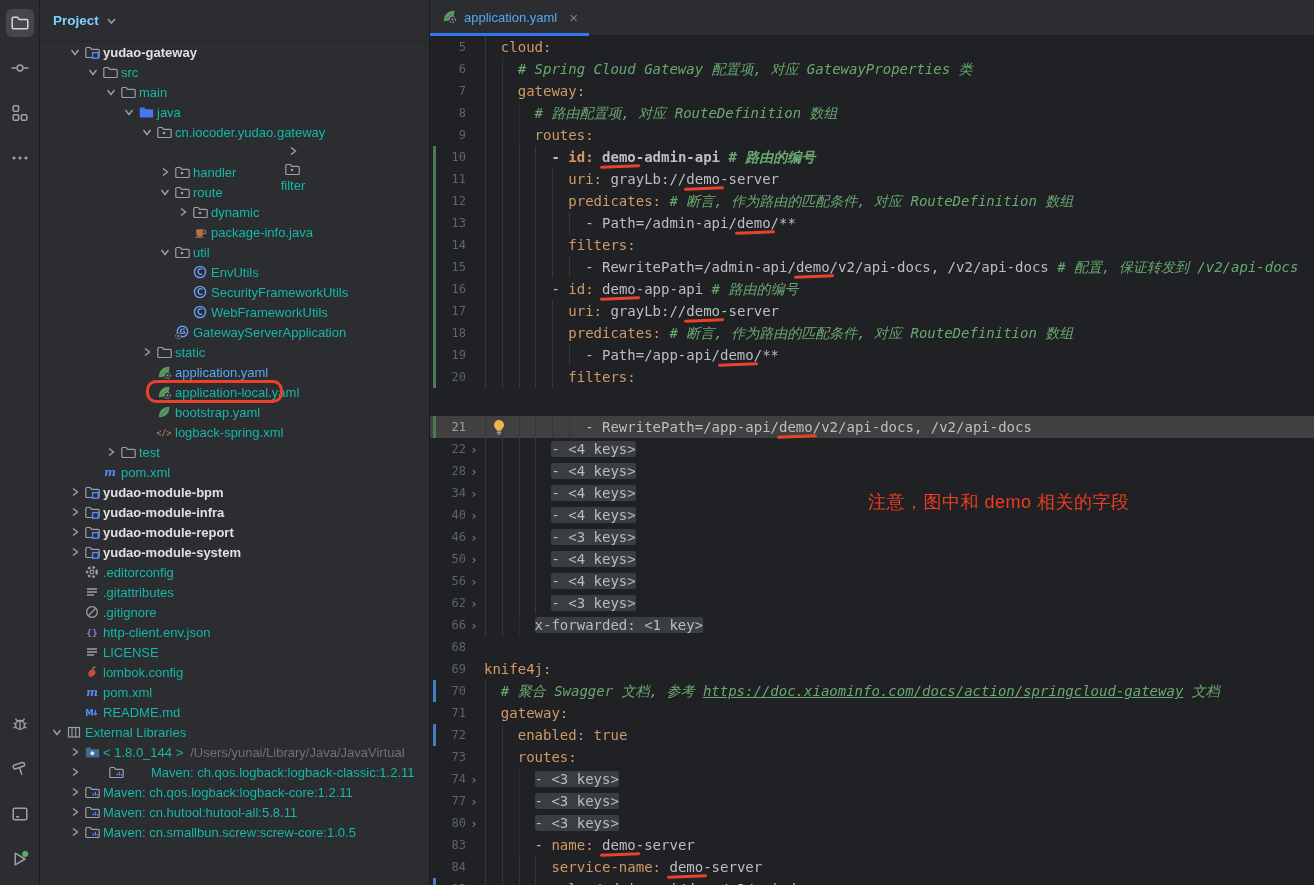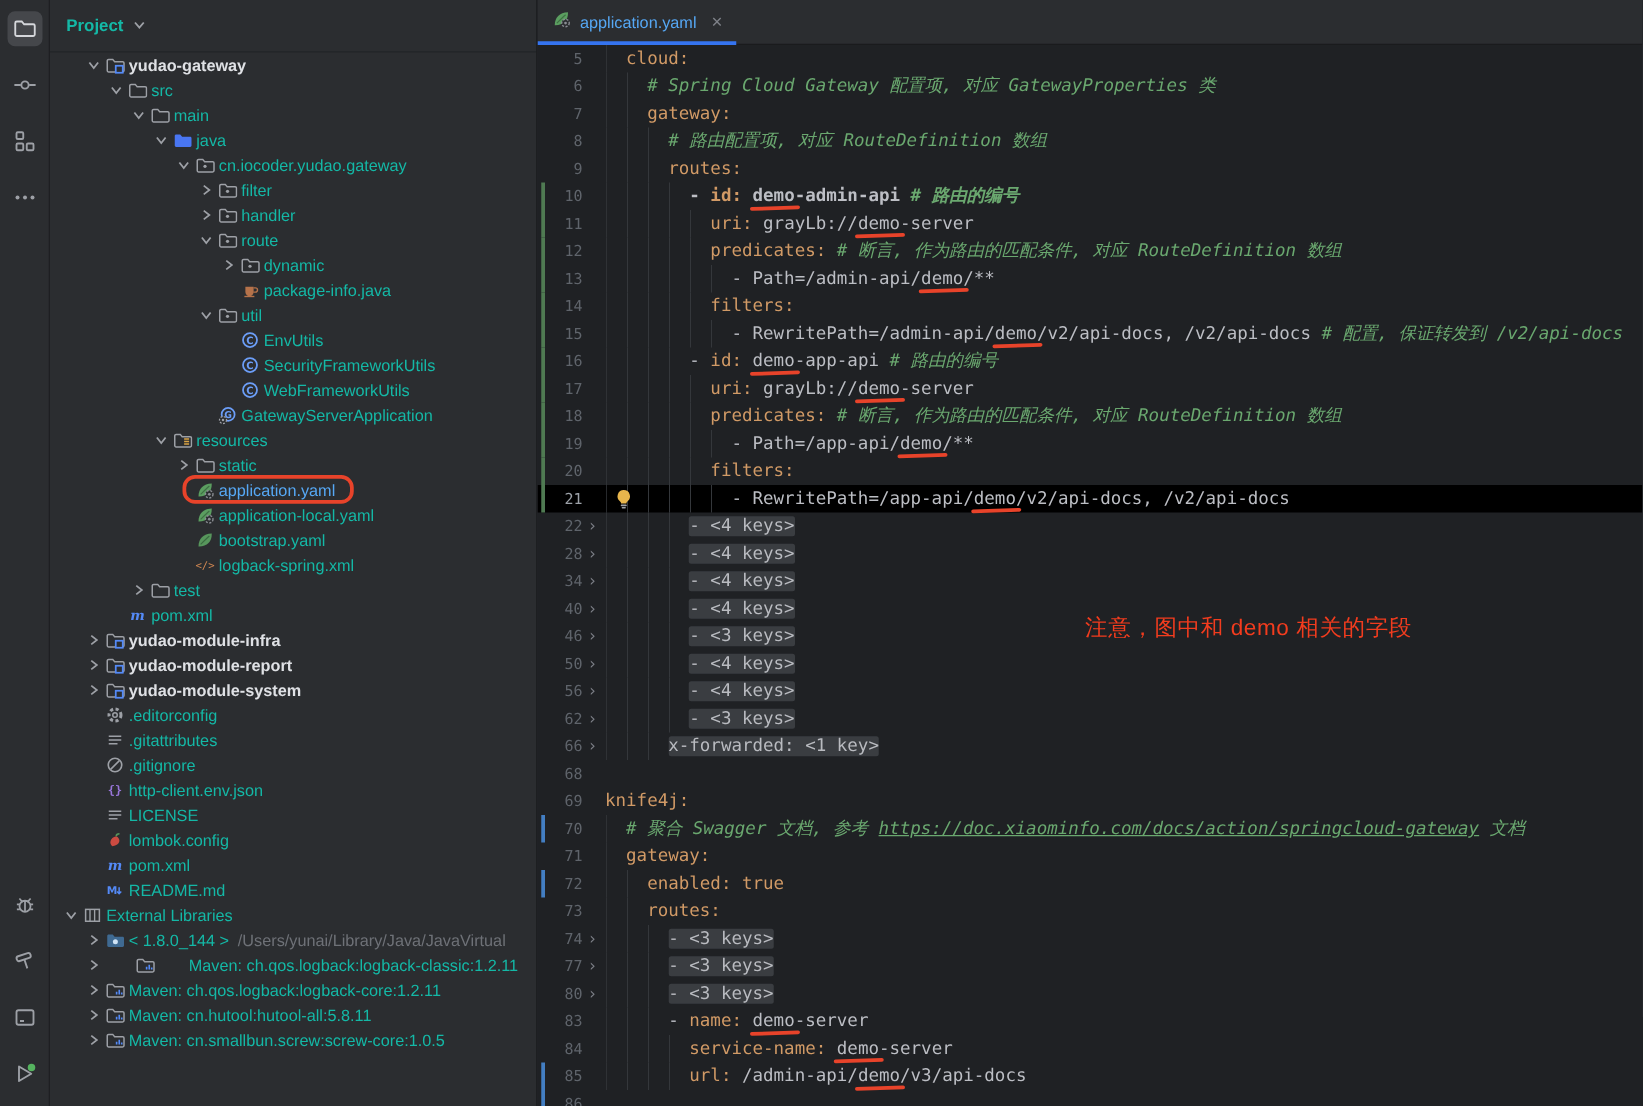--- a/index.html
+++ b/index.html
@@ -14,42 +14,42 @@
   .tool.active { background:#45474b; border-radius:6px; }
   .tool svg { display:block; }
   .ab-spacer { margin-top:auto; }
   .ab-bottom { display:flex; flex-direction:column; gap:17px; align-items:center; }
 
   
   .project-panel { width:390px; flex:0 0 390px; position:relative; overflow:hidden;
                    background:#2b2d30; border-right:1px solid #1a1b1d; }
   .panel-header { height:42px; display:flex; align-items:center; gap:7px; padding-left:13px;
                   border-bottom:1px solid #222427; }
-  .panel-title { color:#14b8a6; font-size:13.5px; font-weight:700; }
+  .panel-title { color:#7dd3fc; font-size:13.5px; font-weight:700; }
   .tree { position:absolute; top:42px; left:0; right:0; bottom:0; overflow:hidden; }
   .trow { height:20px; display:flex; align-items:center; white-space:nowrap; cursor:pointer; }
   .trow .chev { width:18px; flex:0 0 18px; display:flex; align-items:center; justify-content:center; }
   .trow .ticon { width:18px; flex:0 0 18px; display:flex; align-items:center; justify-content:flex-start; }
   .trow .ticon svg { display:block; }
   .tlabel { color:#14b8a6; font-size:13px; padding-left:1px; }
   .trow.bold .tlabel { color:#dfe1e5; font-weight:700; }
   .trow.blue .tlabel { color:#56a8f5; }
   .tsuffix { color:#6e7177; font-size:13px; margin-left:7px; }
 
   
   .editor-pane { flex:1 1 auto; position:relative; background:#1f2124; overflow:hidden; }
   .tab-bar { height:36px; background:#2b2d30; border-bottom:1px solid #1a1b1d; display:flex; }
   .tab { position:relative; display:flex; align-items:center; gap:7px; padding:0 11px; cursor:pointer; }
   .tab-label { color:#56a8f5; font-size:13px; }
   .tab-close { color:#7e8188; font-size:15px; margin-left:5px; line-height:1; }
   .tab-underline { position:absolute; left:0; right:0; bottom:-1px; height:3px; background:#3574f0; }
 
   .code { position:absolute; top:36px; left:0; right:0; }
   .eline { display:flex; align-items:center; height:22px; position:relative; }
-  .eline.cur { background:#000000; }
+  .eline.cur { background:#404040;margin-top:28px; }
   .gmark { width:3px; height:22px; margin-left:3px; flex:0 0 3px; }
   .gmark.g { background:#4f7a52; }
   .gmark.b { background:#437ec2; }
   .gnum { width:30px; flex:0 0 30px; text-align:right; color:#5f646b;
           font:12px "DejaVu Sans Mono",monospace; }
   .eline.cur .gnum { color:#9ca1a8; }
   .gfold { width:16px; flex:0 0 16px; text-align:center; color:#7b7e85;
            font:13px "DejaVu Sans Mono",monospace; cursor:pointer; }
   .ctext { white-space:pre; font:14px "DejaVu Sans Mono",monospace; color:#bcbec4;
            padding-left:2px; height:22px; line-height:22px;
@@ -219,21 +219,21 @@
             </svg>
           </span>
           <span class="ticon">
             <svg width="16" height="16" viewBox="0 0 16 16">
               <path d="M1.8 4.6c0-.6.5-1.1 1.1-1.1h3.3l1.5 1.8h6.4c.6 0 1.1.5 1.1 1.1v6c0 .6-.5 1.1-1.1 1.1H2.9c-.6 0-1.1-.5-1.1-1.1z" fill="none" stroke="#9da0a6" stroke-width="1.2"></path>
               <circle cx="8" cy="9" r="1.3" fill="#9da0a6"></circle>
             </svg>
           </span>
           <span class="tlabel">cn.iocoder.yudao.gateway</span>
         </div>
-        <div class="trow" style="padding-left: 116px;">
+        <div class="trow" style="padding-left: 116px; flex-direction: column;">
           <span class="chev">
             <svg width="10" height="10" viewBox="0 0 10 10">
               <polyline points="3,1.5 7.5,5 3,8.5" fill="none" stroke="#9da0a6" stroke-width="1.4"></polyline>
             </svg>
           </span>
           <span class="ticon">
             <svg width="16" height="16" viewBox="0 0 16 16">
               <path d="M1.8 4.6c0-.6.5-1.1 1.1-1.1h3.3l1.5 1.8h6.4c.6 0 1.1.5 1.1 1.1v6c0 .6-.5 1.1-1.1 1.1H2.9c-.6 0-1.1-.5-1.1-1.1z" fill="none" stroke="#9da0a6" stroke-width="1.2"></path>
               <circle cx="8" cy="9" r="1.3" fill="#9da0a6"></circle>
             </svg>
@@ -342,34 +342,20 @@
           <span class="ticon">
             <svg width="16" height="16" viewBox="0 0 16 16">
               <circle cx="8.5" cy="7.5" r="5.2" fill="none" stroke="#6c9ef8" stroke-width="1.4"></circle>
               <text x="8.5" y="10.3" text-anchor="middle" font-size="7.5" font-weight="bold" fill="#6c9ef8" font-family="DejaVu Sans,sans-serif">G</text>
               <circle cx="4.4" cy="12" r="2.8" fill="#2b2d30" stroke="#9da0a6" stroke-width="1" stroke-dasharray="1.6 1.1"></circle>
               <circle cx="4.4" cy="12" r="1" fill="#9da0a6"></circle>
             </svg>
           </span>
           <span class="tlabel">GatewayServerApplication</span>
         </div>
-        <div class="trow" style="padding-left: 80px;">
-          <span class="chev">
-            <svg width="10" height="10" viewBox="0 0 10 10" style="transform:rotate(90deg)">
-              <polyline points="3,1.5 7.5,5 3,8.5" fill="none" stroke="#9da0a6" stroke-width="1.4"></polyline>
-            </svg>
-          </span>
-          <span class="ticon">
-            <svg width="16" height="16" viewBox="0 0 16 16">
-              <path d="M1.8 4.6c0-.6.5-1.1 1.1-1.1h3.3l1.5 1.8h6.4c.6 0 1.1.5 1.1 1.1v6c0 .6-.5 1.1-1.1 1.1H2.9c-.6 0-1.1-.5-1.1-1.1z" fill="none" stroke="#9da0a6" stroke-width="1.2"></path>
-              <path d="M9.3 7.2h4M9.3 9.2h4M9.3 11.2h4" stroke="#d9a343" stroke-width="1.2"></path>
-            </svg>
-          </span>
-          <span class="tlabel">resources</span>
-        </div>
         <div class="trow" style="padding-left: 98px;">
           <span class="chev">
             <svg width="10" height="10" viewBox="0 0 10 10">
               <polyline points="3,1.5 7.5,5 3,8.5" fill="none" stroke="#9da0a6" stroke-width="1.4"></polyline>
             </svg>
           </span>
           <span class="ticon">
             <svg width="16" height="16" viewBox="0 0 16 16">
               <path d="M1.8 4.6c0-.6.5-1.1 1.1-1.1h3.3l1.5 1.8h6.4c.6 0 1.1.5 1.1 1.1v6c0 .6-.5 1.1-1.1 1.1H2.9c-.6 0-1.1-.5-1.1-1.1z" fill="none" stroke="#9da0a6" stroke-width="1.2"></path>
             </svg>
@@ -433,20 +419,34 @@
           <span class="tlabel">test</span>
         </div>
         <div class="trow" style="padding-left: 44px;">
           <span class="chev"></span>
           <span class="ticon">
             <svg width="16" height="16" viewBox="0 0 16 16">
               <text x="8" y="12" text-anchor="middle" font-size="11" font-style="italic" font-weight="bold" fill="#548af7" font-family="DejaVu Serif,serif">m</text>
             </svg>
           </span>
           <span class="tlabel">pom.xml</span>
+        </div>
+        <div class="trow bold" style="padding-left: 26px;">
+          <span class="chev">
+            <svg width="10" height="10" viewBox="0 0 10 10">
+              <polyline points="3,1.5 7.5,5 3,8.5" fill="none" stroke="#9da0a6" stroke-width="1.4"></polyline>
+            </svg>
+          </span>
+          <span class="ticon">
+            <svg width="16" height="16" viewBox="0 0 16 16">
+              <path d="M1.8 4.6c0-.6.5-1.1 1.1-1.1h3.3l1.5 1.8h6.4c.6 0 1.1.5 1.1 1.1v6c0 .6-.5 1.1-1.1 1.1H2.9c-.6 0-1.1-.5-1.1-1.1z" fill="none" stroke="#9da0a6" stroke-width="1.2"></path>
+              <rect x="8.6" y="8.6" width="5.6" height="5.6" fill="#2b2d30" stroke="#548af7" stroke-width="1.4"></rect>
+            </svg>
+          </span>
+          <span class="tlabel">yudao-module-bpm</span>
         </div>
         <div class="trow bold" style="padding-left: 26px;">
           <span class="chev">
             <svg width="10" height="10" viewBox="0 0 10 10">
               <polyline points="3,1.5 7.5,5 3,8.5" fill="none" stroke="#9da0a6" stroke-width="1.4"></polyline>
             </svg>
           </span>
           <span class="ticon">
             <svg width="16" height="16" viewBox="0 0 16 16">
               <path d="M1.8 4.6c0-.6.5-1.1 1.1-1.1h3.3l1.5 1.8h6.4c.6 0 1.1.5 1.1 1.1v6c0 .6-.5 1.1-1.1 1.1H2.9c-.6 0-1.1-.5-1.1-1.1z" fill="none" stroke="#9da0a6" stroke-width="1.2"></path>

